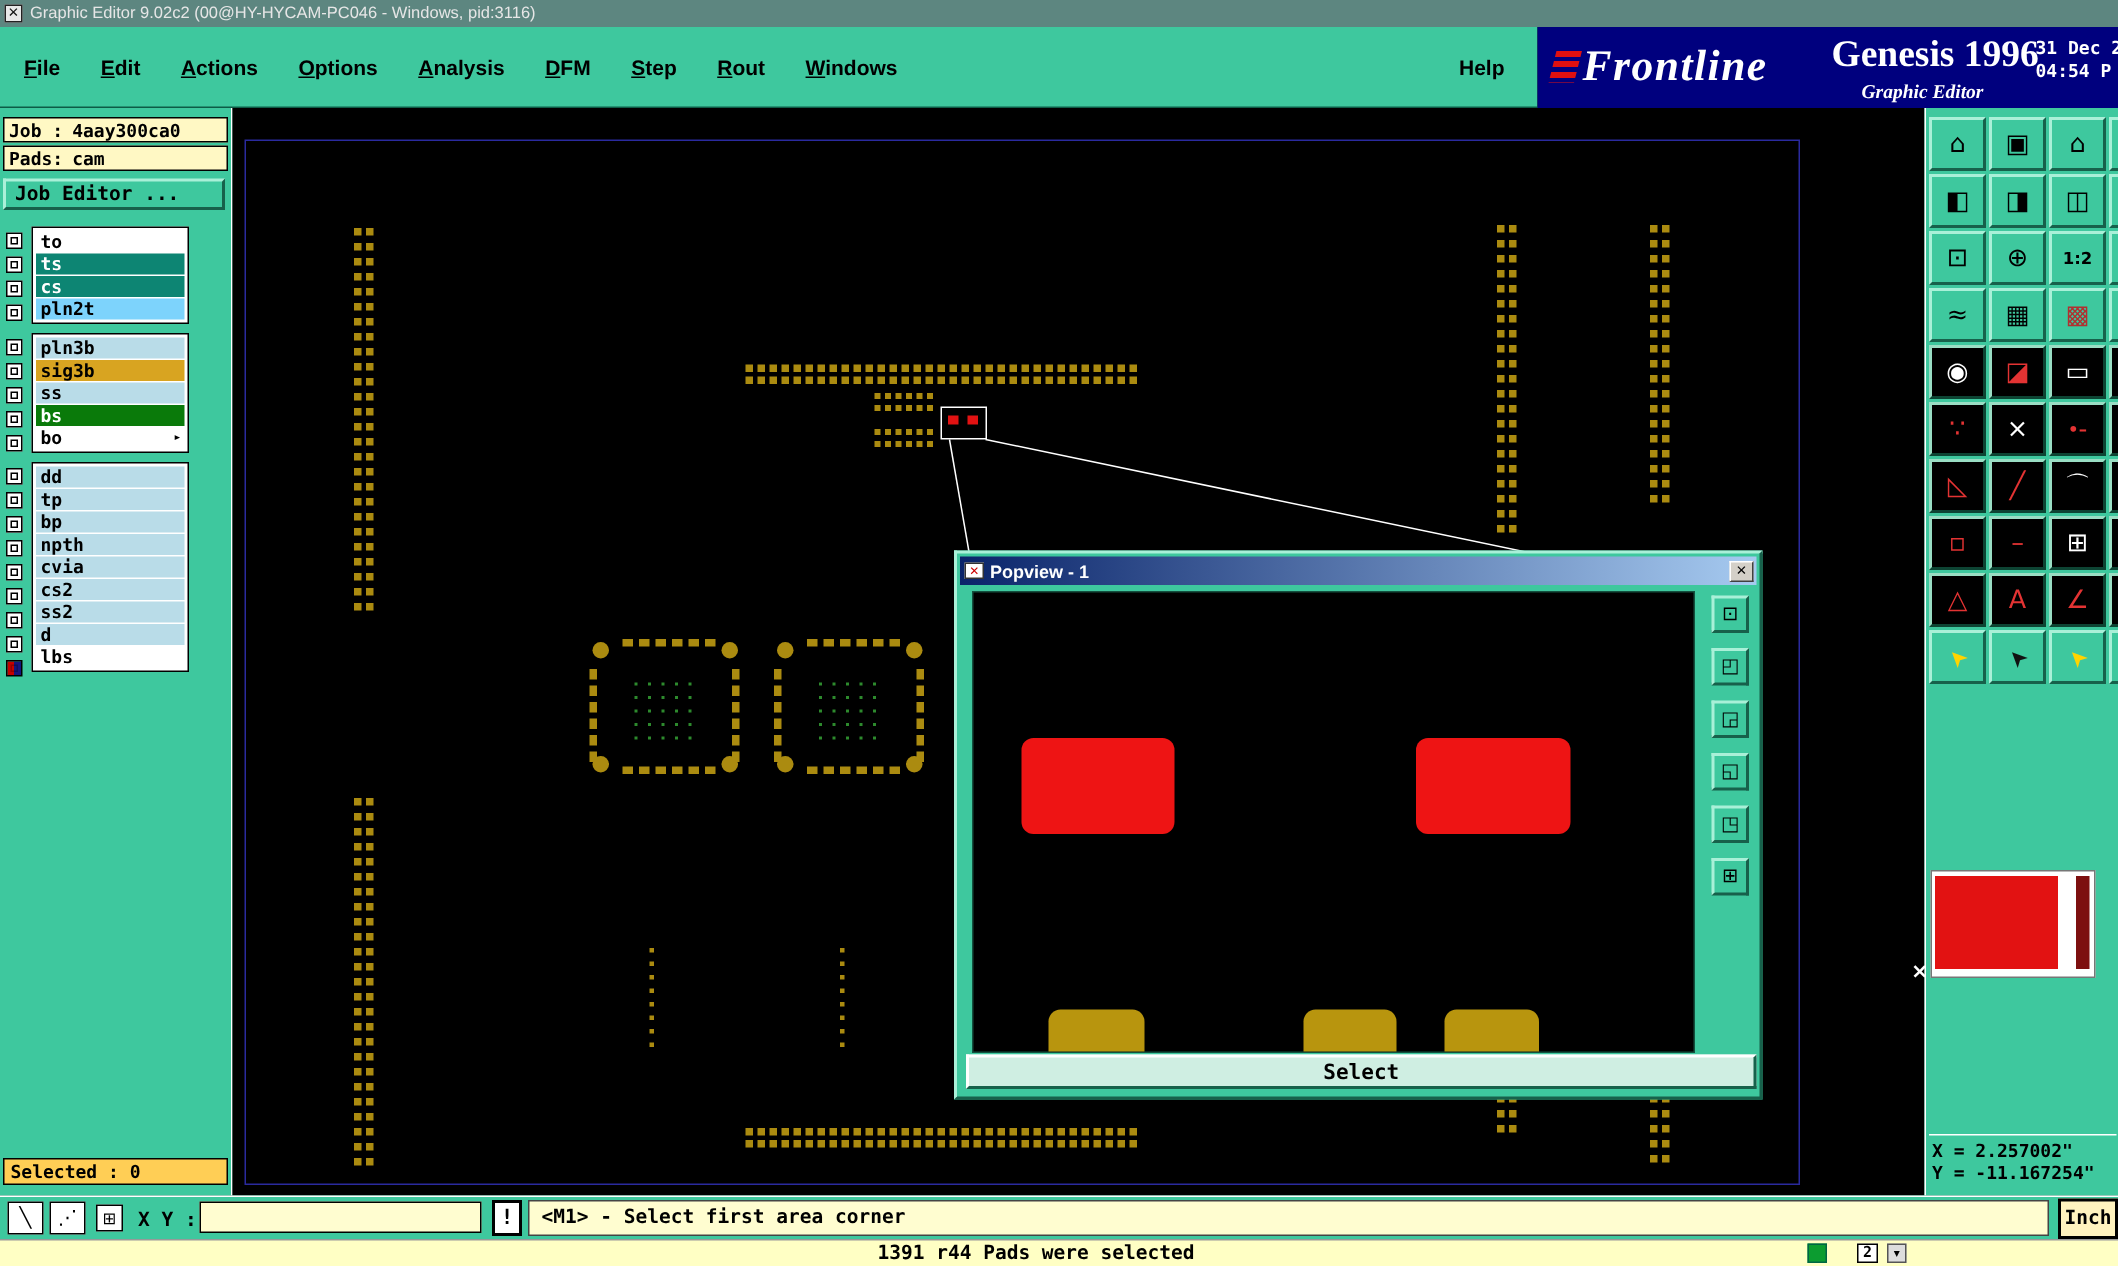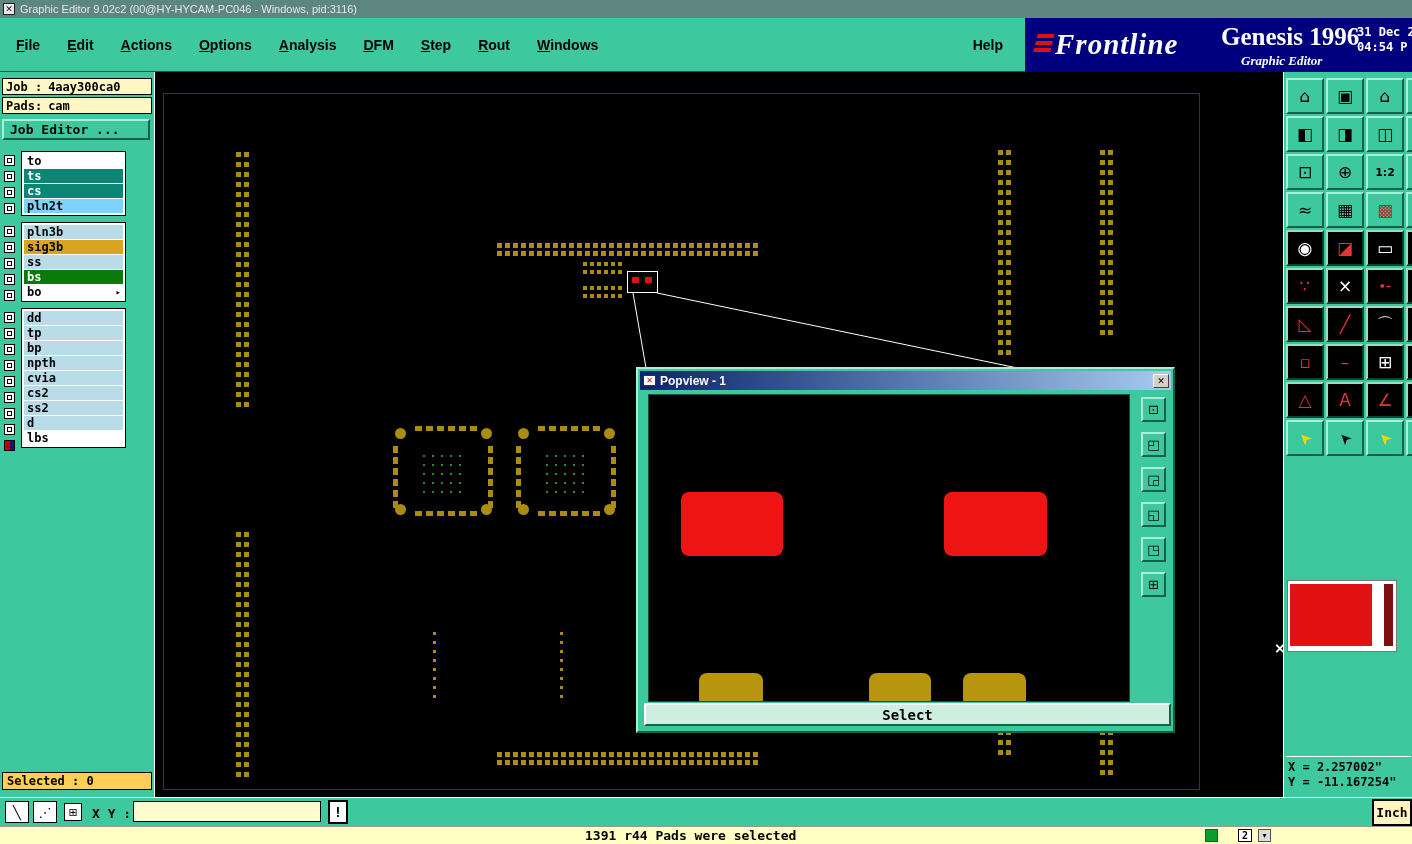--- a/index.html
+++ b/index.html
@@ -933,20 +933,21 @@
     <div class="pv-closebar">Select</div>
   </div>
 
   <div class="bottombar">
     <div class="bb-btn" style="left:5px">╲</div>
     <div class="bb-btn" style="left:33px">⋰</div>
     <div class="bb-grid">⊞</div>
     <span class="xy-label">X Y :</span>
     <input class="xy-input" value="" style="">
     <div class="excl">!</div>
+    <div class="prompt">&lt;M1&gt; - Select first area corner</div>
     <div class="inchbtn">Inch</div>
   </div>
 
   <div class="statusstrip">
     <span class="status-msg">1391 r44 Pads were selected</span>
     <span class="tray-green"></span>
     <span class="tray-count">2</span>
     <span class="tray-arrow">▾</span>
   </div>
 

